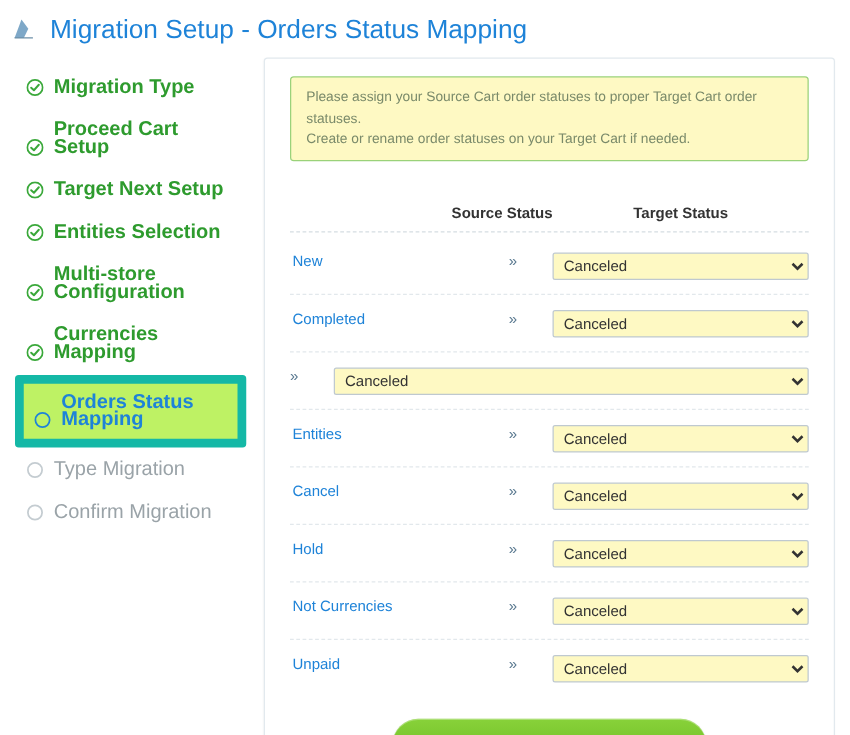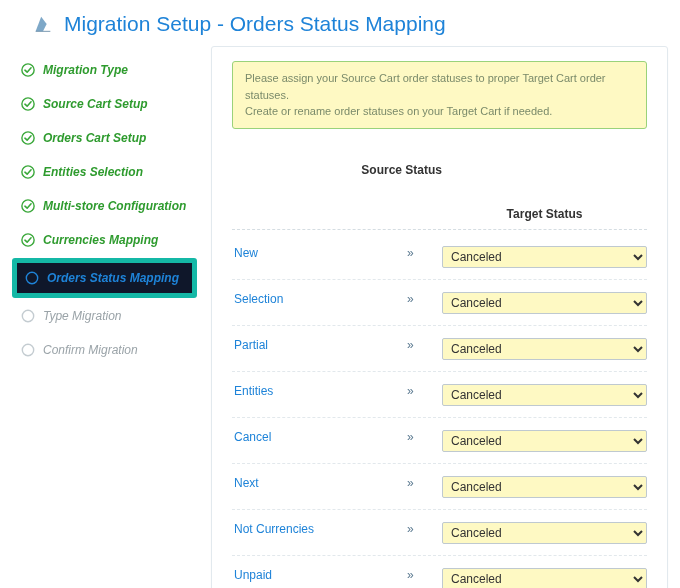--- a/index.html
+++ b/index.html
@@ -7,22 +7,21 @@
     font-family: Arial, Helvetica, sans-serif;
     font-size: 13px;
     color: #555;
     background: #fff;
     width: 680px;
     height: 588px;
     overflow: hidden;
   }
   .header {
     display: flex;
-    align-items: center;
-    padding: 12px 18px 10px 32px;
+    padding: 12px 18px 10px 8px;
   }
   .logo {
     width: 22px;
     height: 22px;
     margin-right: 10px;
     flex: 0 0 auto;
   }
   .page-title {
     font-size: 21px;
     font-weight: 400;
@@ -33,34 +32,33 @@
     padding: 0 12px 12px 12px;
     gap: 14px;
   }
   .sidebar {
     width: 185px;
     flex: 0 0 185px;
     padding-top: 8px;
   }
   .step {
     display: flex;
-    align-items: flex-start;
+    align-items: flex-end;
     padding: 8px 6px 8px 8px;
-    font-size: 12px;
+    font-size: 16px;
     font-weight: bold;
     cursor: pointer;
     border: 1px solid transparent;
     border-radius: 3px;
     margin-bottom: 2px;
-    font-style: italic;
   }
   .step.completed .step-label { color: #2e9b2e; }
   .step.current {
-    border: 5px solid #14b8a6;
-    background: #0f172a;
+    border: 7px solid #14b8a6;
+    background: #bef264;
   }
   .step.current .step-label { color: #1e83d8; }
   .step.pending .step-label { color: #9aa3a8; font-weight: normal; }
   .step-icon { width: 14px; height: 14px; margin-right: 8px; flex: 0 0 auto; }
   .step-label { line-height: 14px; }
   .main {
     flex: 1;
     border: 1px solid #e2e9ee;
     border-radius: 3px;
     padding: 14px 20px 22px 20px;
@@ -89,21 +87,20 @@
     font-weight: bold;
     color: #333;
     font-size: 12px;
   }
   .cols-header .col-tgt {
     flex: 1;
     text-align: center;
     font-weight: bold;
     color: #333;
     font-size: 12px;
-    margin-top: 44px;
   }
   .map-row {
     display: flex;
     align-items: flex-start;
     padding: 12px 0 11px 0;
     border-bottom: 1px dashed #e2e8ec;
   }
   .map-row:last-of-type { border-bottom: none; }
   .src-label {
     flex: 0 0 175px;
@@ -164,28 +161,28 @@
             <circle cx="8" cy="8" r="7" fill="none" stroke="#3aa83a" stroke-width="1.6"></circle>
             <path d="M4.5 8.2 L7 10.5 L11.5 5.5" fill="none" stroke="#3aa83a" stroke-width="1.8" stroke-linecap="round" stroke-linejoin="round"></path>
           </svg></span>
         <span class="step-label">Migration Type</span>
       </div>
       <div class="step completed">
         <span class="step-icon"><svg viewBox="0 0 16 16" width="14" height="14">
             <circle cx="8" cy="8" r="7" fill="none" stroke="#3aa83a" stroke-width="1.6"></circle>
             <path d="M4.5 8.2 L7 10.5 L11.5 5.5" fill="none" stroke="#3aa83a" stroke-width="1.8" stroke-linecap="round" stroke-linejoin="round"></path>
           </svg></span>
-        <span class="step-label">Source Cart Setup</span>
-      </div>
-      <div class="step completed">
-        <span class="step-icon"><svg viewBox="0 0 16 16" width="14" height="14">
-            <circle cx="8" cy="8" r="7" fill="none" stroke="#3aa83a" stroke-width="1.6"></circle>
-            <path d="M4.5 8.2 L7 10.5 L11.5 5.5" fill="none" stroke="#3aa83a" stroke-width="1.8" stroke-linecap="round" stroke-linejoin="round"></path>
-          </svg></span>
-        <span class="step-label">Orders Cart Setup</span>
+        <span class="step-label">Proceed Cart Setup</span>
+      </div>
+      <div class="step completed">
+        <span class="step-icon"><svg viewBox="0 0 16 16" width="14" height="14">
+            <circle cx="8" cy="8" r="7" fill="none" stroke="#3aa83a" stroke-width="1.6"></circle>
+            <path d="M4.5 8.2 L7 10.5 L11.5 5.5" fill="none" stroke="#3aa83a" stroke-width="1.8" stroke-linecap="round" stroke-linejoin="round"></path>
+          </svg></span>
+        <span class="step-label">Target Next Setup</span>
       </div>
       <div class="step completed">
         <span class="step-icon"><svg viewBox="0 0 16 16" width="14" height="14">
             <circle cx="8" cy="8" r="7" fill="none" stroke="#3aa83a" stroke-width="1.6"></circle>
             <path d="M4.5 8.2 L7 10.5 L11.5 5.5" fill="none" stroke="#3aa83a" stroke-width="1.8" stroke-linecap="round" stroke-linejoin="round"></path>
           </svg></span>
         <span class="step-label">Entities Selection</span>
       </div>
       <div class="step completed">
         <span class="step-icon"><svg viewBox="0 0 16 16" width="14" height="14">
@@ -232,41 +229,40 @@
       <div class="col-tgt">Target Status</div>
     </div>
 
     <div id="mappings">
         <div class="map-row">
           <div class="src-label">New</div>
           <div class="arrow">»</div>
           <select class="tgt-select"><option>Canceled</option></select>
         </div>
         <div class="map-row">
-          <div class="src-label">Selection</div>
-          <div class="arrow">»</div>
-          <select class="tgt-select"><option>Canceled</option></select>
-        </div>
-        <div class="map-row">
-          <div class="src-label">Partial</div>
+          <div class="src-label">Completed</div>
+          <div class="arrow">»</div>
+          <select class="tgt-select"><option>Canceled</option></select>
+        </div>
+        <div class="map-row">
           <div class="arrow">»</div>
           <select class="tgt-select"><option>Canceled</option></select>
         </div>
         <div class="map-row">
           <div class="src-label">Entities</div>
           <div class="arrow">»</div>
           <select class="tgt-select"><option>Canceled</option></select>
         </div>
         <div class="map-row">
           <div class="src-label">Cancel</div>
           <div class="arrow">»</div>
           <select class="tgt-select"><option>Canceled</option></select>
         </div>
         <div class="map-row">
-          <div class="src-label">Next</div>
+          <div class="src-label">Hold</div>
           <div class="arrow">»</div>
           <select class="tgt-select"><option>Canceled</option></select>
         </div>
         <div class="map-row">
           <div class="src-label">Not Currencies</div>
           <div class="arrow">»</div>
           <select class="tgt-select"><option>Canceled</option></select>
         </div>
         <div class="map-row">
           <div class="src-label">Unpaid</div>

